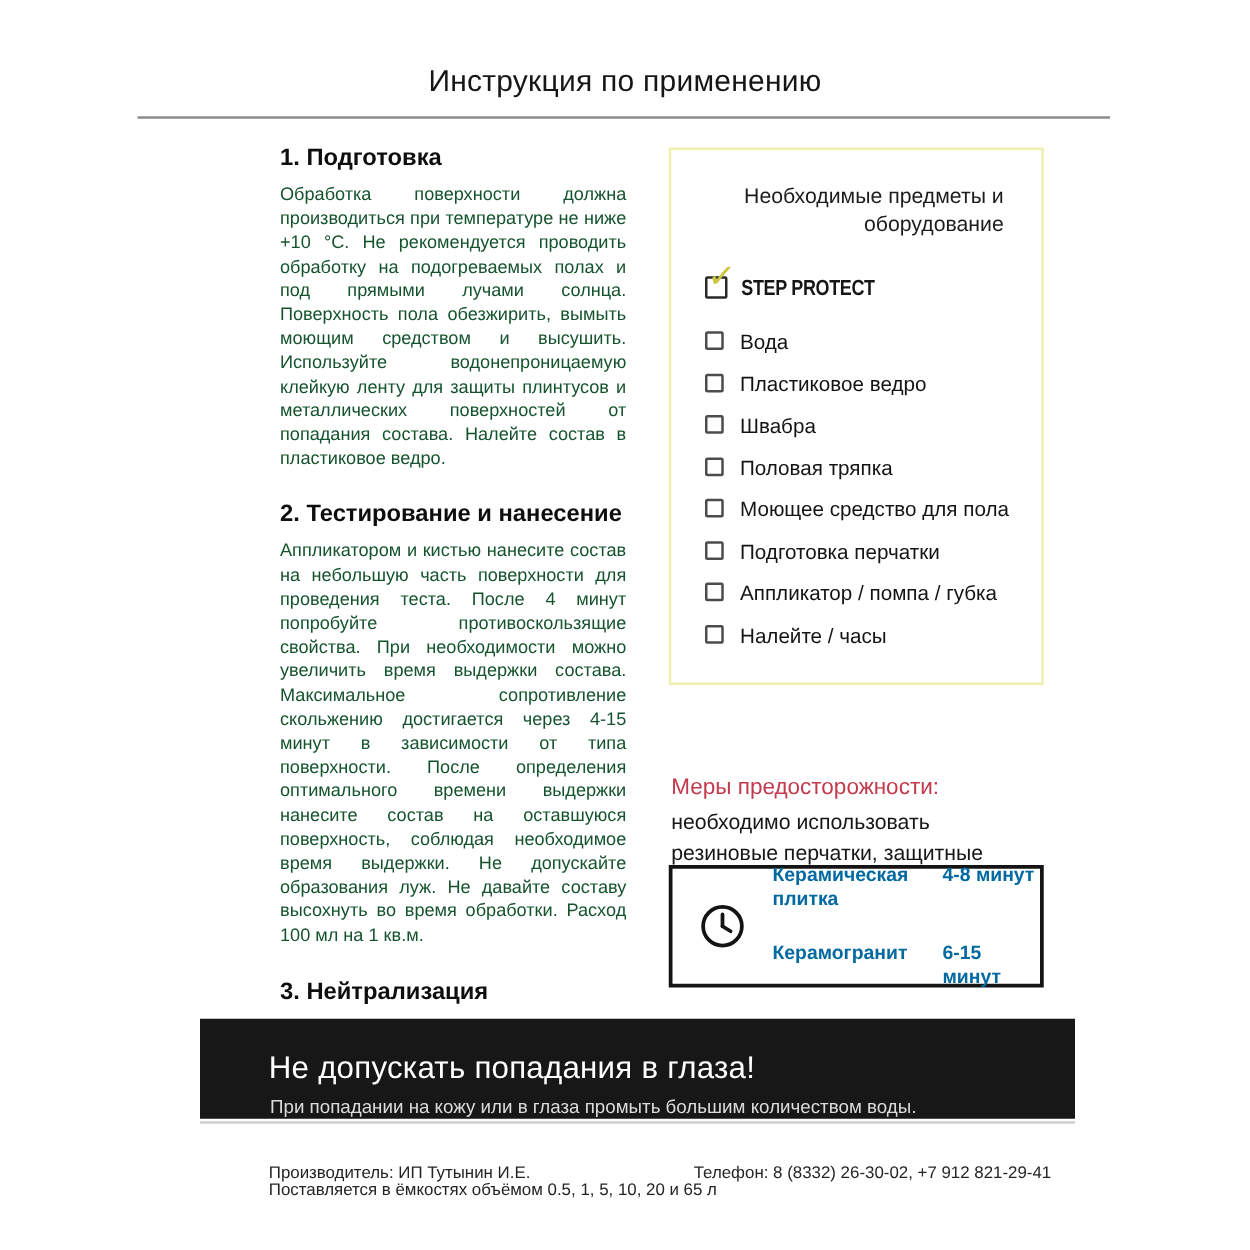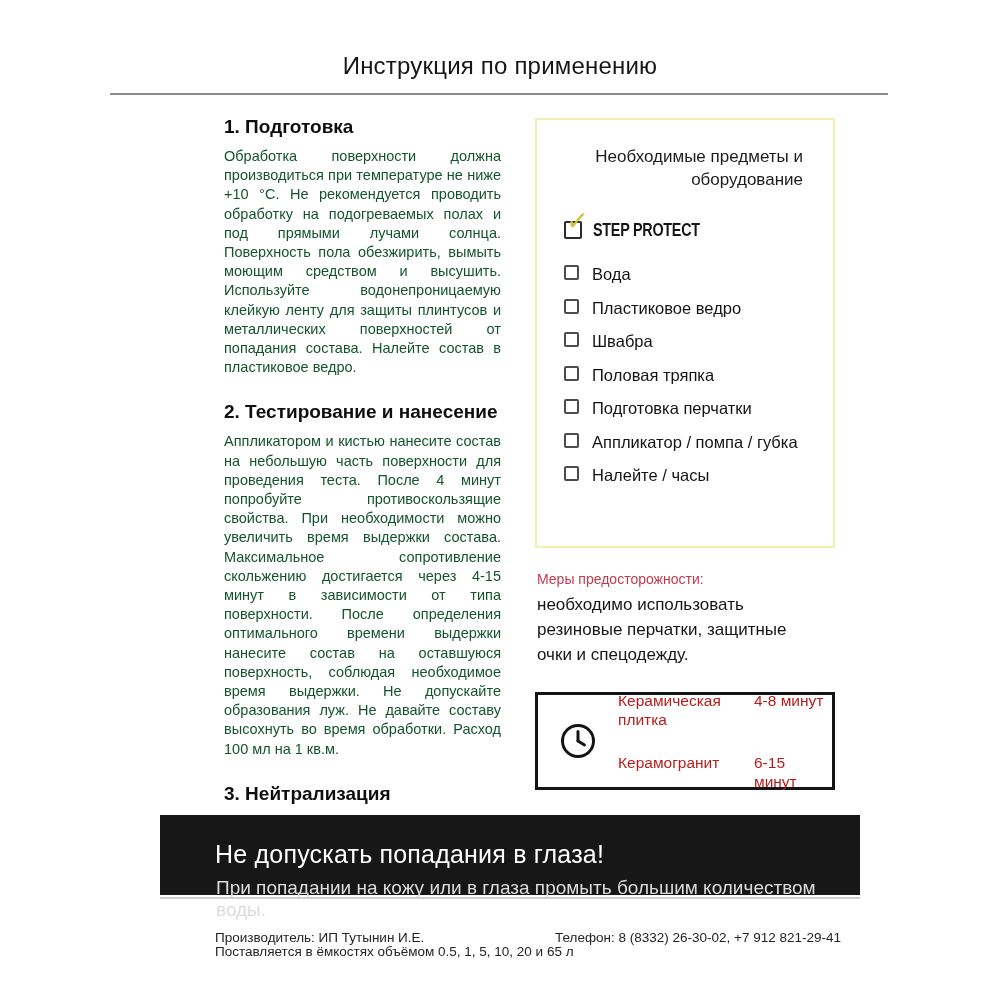--- a/index.html
+++ b/index.html
@@ -57,43 +57,43 @@
   .checklist { list-style: none; margin: 24px 0 0 27px; }
   .checklist li {
     display: flex; align-items: flex-start; gap: 13px;
     height: 21px; margin-bottom: 12.5px;
     font-size: 16.5px; color: #141414;
   }
   .cb { width: 15px; height: 15px; border: 2px solid #4c4c4c; border-radius: 2px; flex: none; background: #fff; }
 
   
   .precautions { position: absolute; left: 537px; top: 571px; width: 292px; }
-  .prec-heading { font-size: 14px; color: #c23a4c; margin-bottom: 5px; }
+  .prec-heading { font-size: 18px; color: #c23a4c; margin-bottom: 5px; margin-top: 48px; }
   .prec-body { font-size: 17px; line-height: 25px; color: #161616; width: 282px; }
 
   
   .timing-box {
     position: absolute; left: 535px; top: 692px; width: 300px; height: 98px;
     border: 3px solid #141414; background: #fff;
     display: flex; align-items: center; padding-left: 21px; gap: 21px;
   }
   .clock-icon { flex: none; display: block; }
   .timing-grid {
     display: grid; grid-template-columns: 112px auto;
     column-gap: 10px; row-gap: 9px; align-items: start;
-    font-weight: 400; font-size: 15.5px; line-height: 19px; color: #b91c1c; gap: 24px;
+    font-weight: 700; font-size: 15.5px; line-height: 19px; color: #0369a1; gap: 24px;
   }
 
   
   .banner {
     position: absolute; left: 160px; top: 815px; width: 700px; height: 80px;
     background: #171717;
   }
   .banner-heading { padding: 25px 0 0 55px; font-size: 25px; font-weight: 400; color: #ffffff; letter-spacing: 0.2px; }
-  .banner-sub { padding: 8px 0 0 56px; font-size: 19px; color: #dcdcdc; }
+  .banner-sub { padding: 8px 0 0 56px; font-size: 15px; color: #dcdcdc; }
   .banner-rule { position: absolute; left: 160px; top: 897px; width: 700px; height: 2px; background: #cfcfcf; }
 
   
   .footer-volumes { position: absolute; left: 215px; top: 944px; font-size: 13.5px; color: #242424; }
   .footer-manufacturer { position: absolute; left: 215px; top: 930px; font-size: 13.5px; color: #242424; }
   .footer-address { position: absolute; left: 215px; top: 947px; font-size: 13.5px; color: #242424; }
   .footer-phone { position: absolute; top: 930px; right: 159px; font-size: 13.5px; color: #242424; }
 </style>
 </head>
 <body>
@@ -138,20 +138,24 @@
       <li>
           <span class="cb"></span>
           <span>Швабра</span>
         </li>
       <li>
           <span class="cb"></span>
           <span>Половая тряпка</span>
         </li>
       <li>
           <span class="cb"></span>
+          <span>Моющее средство для пола</span>
+        </li>
+      <li>
+          <span class="cb"></span>
           <span>Подготовка перчатки</span>
         </li>
       <li>
           <span class="cb"></span>
           <span>Аппликатор / помпа / губка</span>
         </li>
       <li>
           <span class="cb"></span>
           <span>Налейте / часы</span>
         </li>

